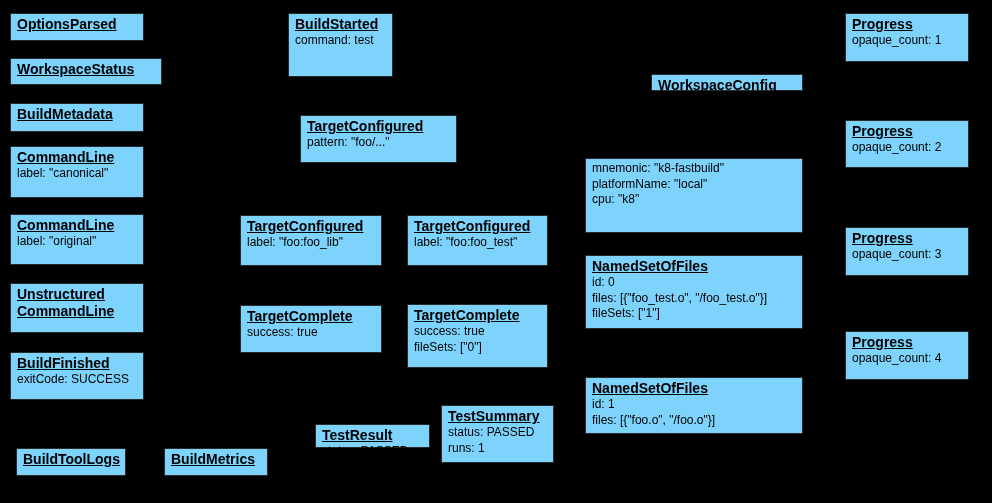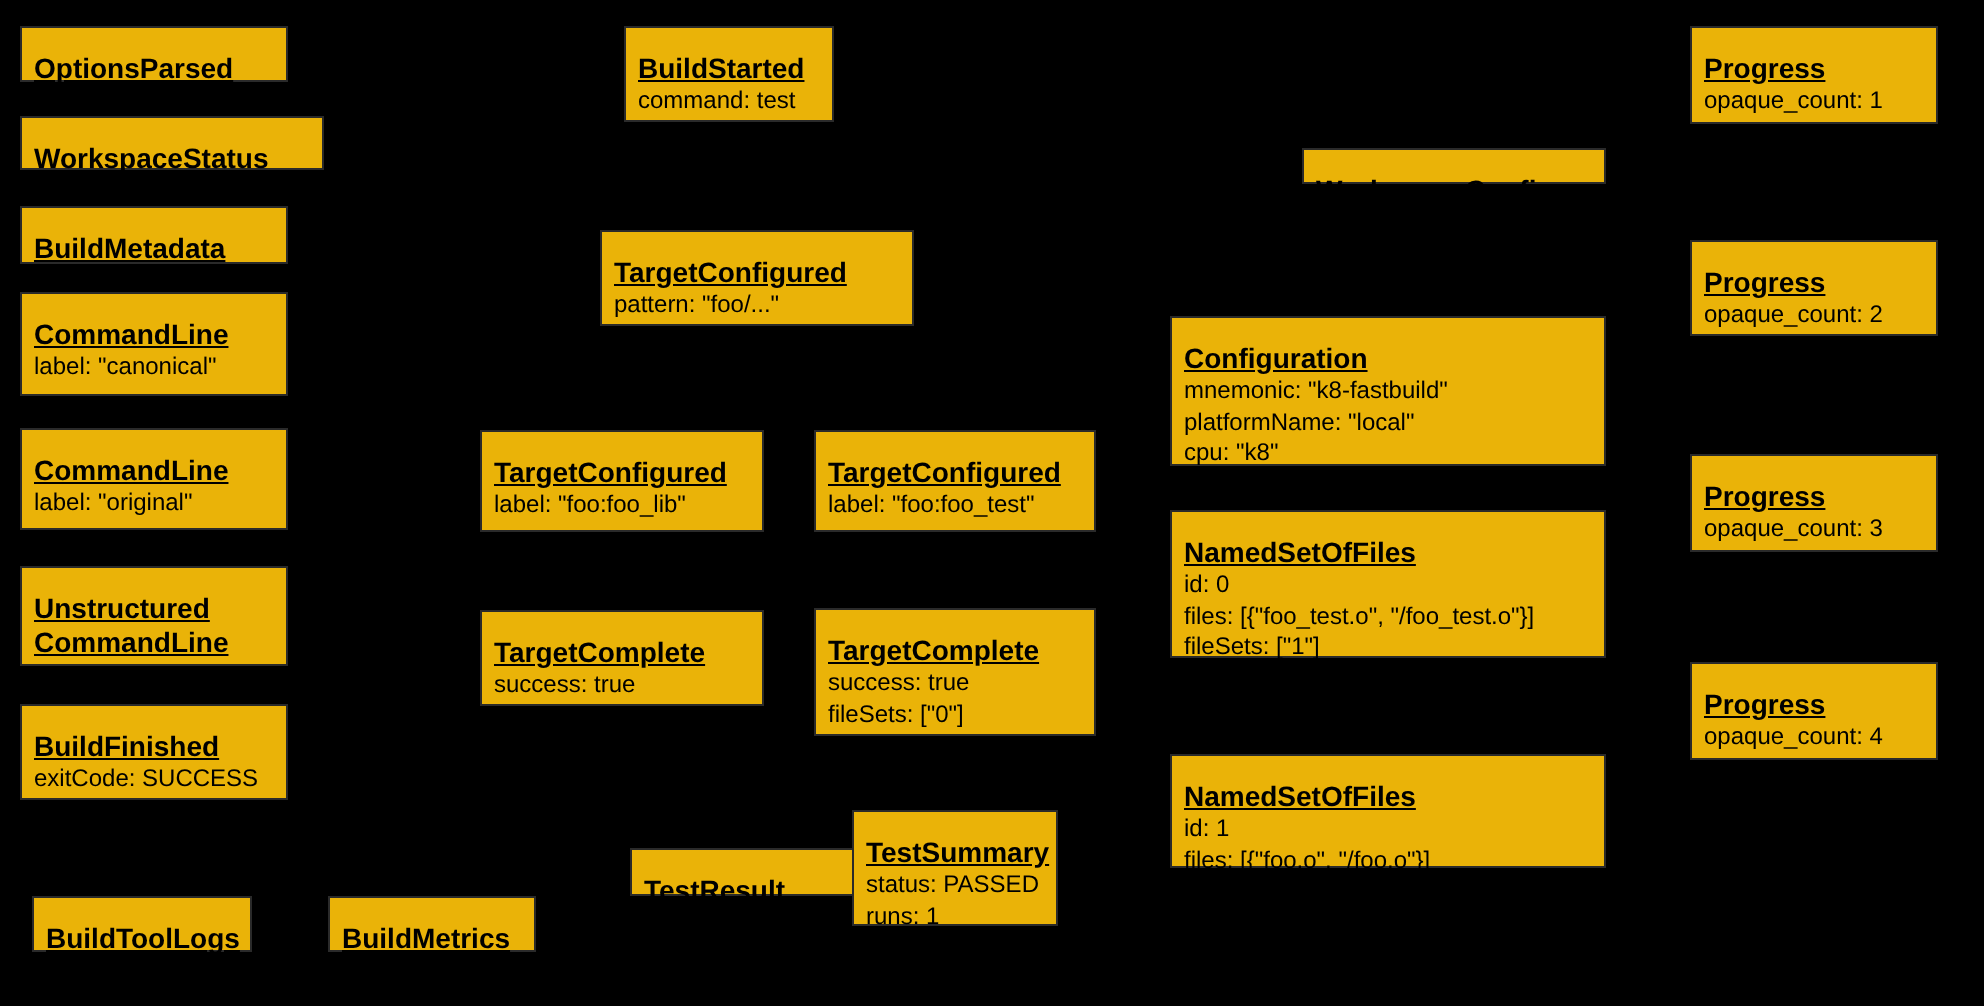--- a/index.html
+++ b/index.html
@@ -10,23 +10,23 @@
     overflow: hidden;
   }
   .canvas {
     position: relative;
     width: 992px; height: 503px;
     background: #000000;
   }
   .node {
     position: absolute;
     box-sizing: border-box;
-    background: #eab308;
+    background: #7dd3fc;
     border: 1px solid #2a2a2a;
-    padding: 12px 5px 4px 6px;
+    padding: 2px 5px 4px 6px;
     color: #000000;
   }
   .t {
     font-size: 14px;
     font-weight: bold;
     line-height: 17px;
     text-decoration: underline;
     white-space: normal;
     color: #000000;
   }
@@ -74,21 +74,21 @@
   </div>
 
   <div class="node" style="left:16px;top:448px;width:110px;height:28px">
     <div class="t">BuildToolLogs</div>
   </div>
 
   <div class="node" style="left:164px;top:448px;width:104px;height:28px">
     <div class="t">BuildMetrics</div>
   </div>
 
-  <div class="node" style="left:312px;top:13px;width:105px;height:48px">
+  <div class="node" style="left:288px;top:13px;width:105px;height:64px">
     <div class="t">BuildStarted</div>
     <div class="l">command: test</div>
   </div>
 
   <div class="node" style="left:300px;top:115px;width:157px;height:48px">
     <div class="t">TargetConfigured</div>
     <div class="l">pattern: "foo/..."</div>
   </div>
 
   <div class="node" style="left:240px;top:215px;width:142px;height:51px">
@@ -110,32 +110,31 @@
     <div class="t">TargetComplete</div>
     <div class="l">success: true</div>
     <div class="l">fileSets: ["0"]</div>
   </div>
 
   <div class="node" style="left:315px;top:424px;width:115px;height:24px">
     <div class="t">TestResult</div>
     <div class="l">status: PASSED</div>
   </div>
 
-  <div class="node" style="left:426px;top:405px;width:103px;height:58px">
+  <div class="node" style="left:441px;top:405px;width:113px;height:58px">
     <div class="t">TestSummary</div>
     <div class="l">status: PASSED</div>
     <div class="l">runs: 1</div>
   </div>
 
   <div class="node" style="left:651px;top:74px;width:152px;height:17px">
     <div class="t">WorkspaceConfig</div>
   </div>
 
   <div class="node" style="left:585px;top:158px;width:218px;height:75px">
-    <div class="t">Configuration</div>
     <div class="l">mnemonic: "k8-fastbuild"</div>
     <div class="l">platformName: "local"</div>
     <div class="l">cpu: "k8"</div>
   </div>
 
   <div class="node" style="left:585px;top:255px;width:218px;height:74px">
     <div class="t">NamedSetOfFiles</div>
     <div class="l">id: 0</div>
     <div class="l">files: [{"foo_test.o", "/foo_test.o"}]</div>
     <div class="l">fileSets: ["1"]</div>

